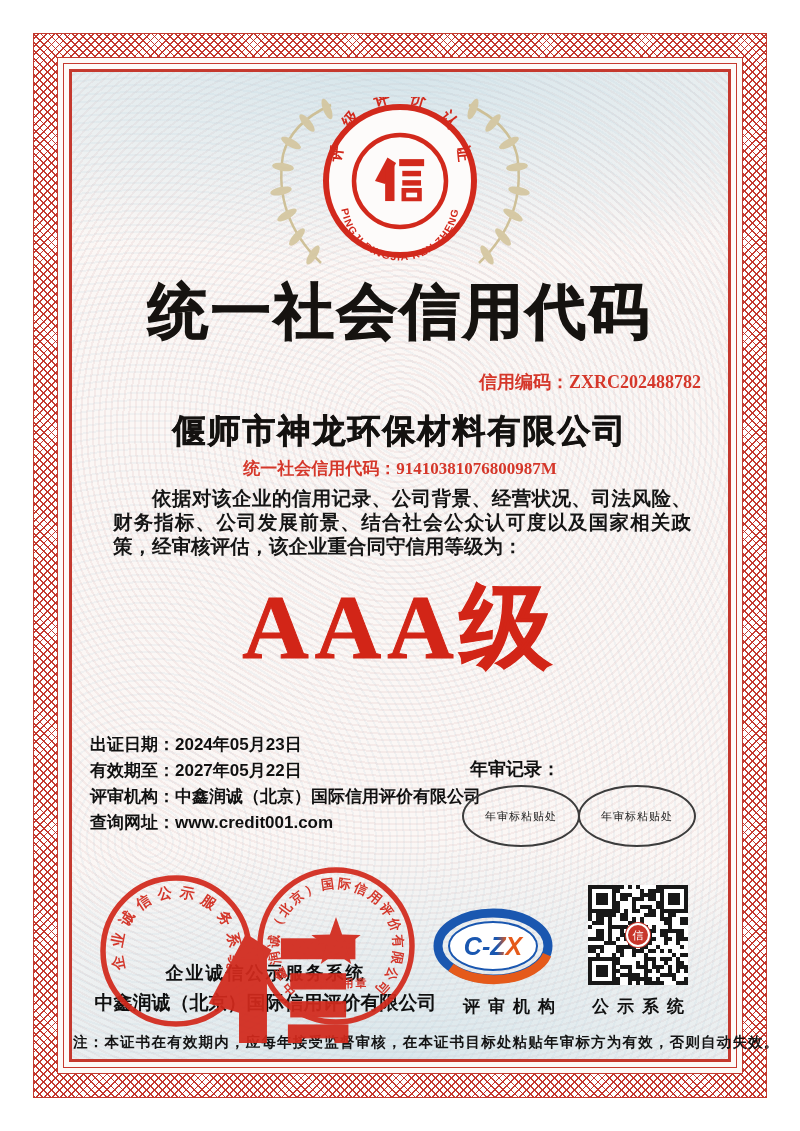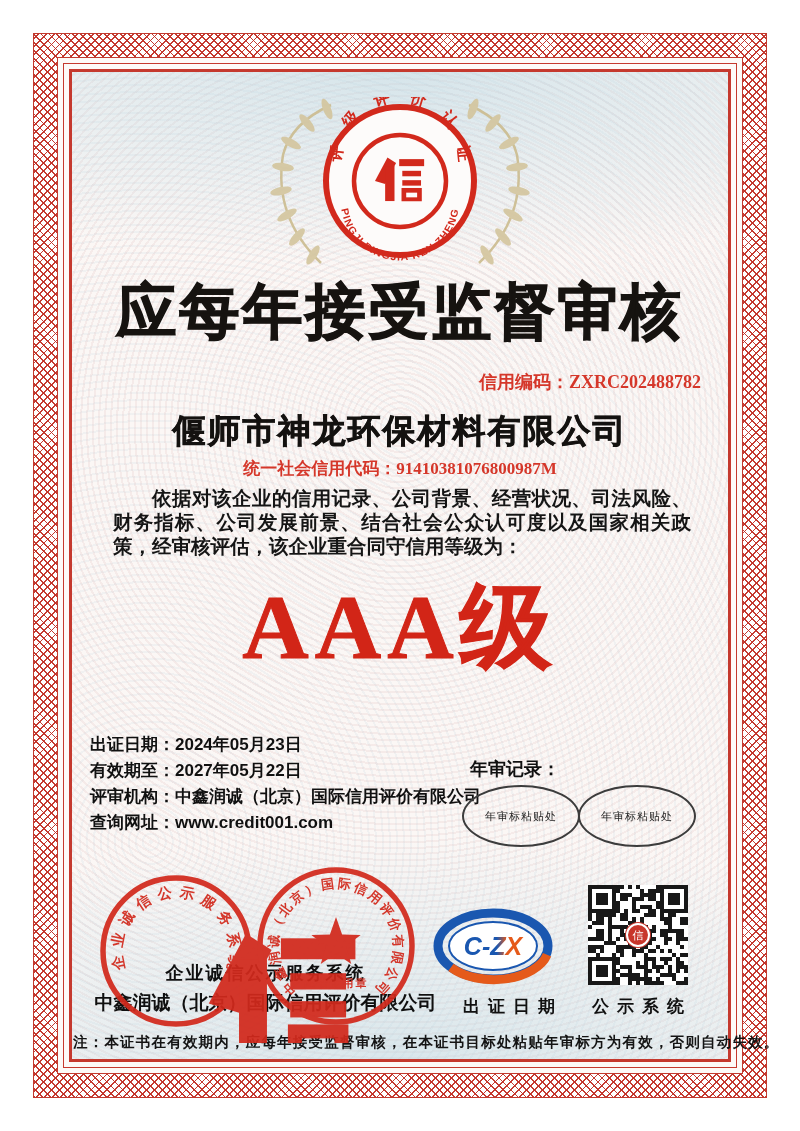--- a/index.html
+++ b/index.html
@@ -121,21 +121,21 @@
         <text font-size="16" fill="#d2291c" font-family="Liberation Serif,serif">
           <textPath href="#badgeTop" startOffset="50%" text-anchor="middle" textLength="188" lengthAdjust="spacing">评级评价认证</textPath>
         </text>
         <text font-size="10" fill="#d2291c" font-family="Liberation Sans,sans-serif" letter-spacing="1">
           <textPath href="#badgeBottom" startOffset="50%" text-anchor="middle" textLength="170" lengthAdjust="spacingAndGlyphs">PINGJI PINGJIA REN ZHENG</textPath>
         </text>
         <use href="#xin" x="0" y="0" width="64" height="58" transform="translate(140,59) scale(0.78)" color="#d2291c" fill="#d2291c"></use>
       </svg>
     </div>
 
-    <div class="title">应每年接受监督审核</div>
+    <div class="title">统一社会信用代码</div>
     <div class="credit-code"><span>信用编码：</span><span>ZXRC202488782</span></div>
 
     <div class="company">偃师市神龙环保材料有限公司</div>
     <div class="uscc"><span>统一社会信用代码：</span><span>91410381076800987M</span></div>
 
     <div class="para">依据对该企业的信用记录、公司背景、经营状况、司法风险、财务指标、公司发展前景、结合社会公众认可度以及国家相关政策，经审核评估，该企业重合同守信用等级为：</div>
 
     <div class="grade">AAA级</div>
 
     <div class="info">
@@ -189,21 +189,21 @@
             <stop offset=".72" stop-color="#e55a1a"></stop>
               <stop offset="1" stop-color="#e55a1a"></stop>
           </linearGradient>
         </defs>
         <ellipse cx="64" cy="40" rx="55" ry="33" fill="none" stroke="#1a57b0" stroke-width="9"></ellipse>
         <path d="M118.1,48.8 A55,33 0 0 1 21.9,61.3" fill="none" stroke="#e55a1a" stroke-width="9"></path>
         <ellipse cx="64" cy="40" rx="44" ry="24" fill="#ffffff" stroke="#1a57b0" stroke-width="2"></ellipse>
         <text x="64" y="49" text-anchor="middle" font-size="25" font-style="italic" font-family="Liberation Sans,sans-serif" fill="url(#czxGrad)">C-ZX</text>
       </svg>
     </div>
-    <div class="mutual-label">出证日期</div>
+    <div class="mutual-label">评审机构</div>
 
     <div class="qr">
         <i style="left:0px;top:0px"></i>
         <i style="left:4px;top:0px"></i>
         <i style="left:8px;top:0px"></i>
         <i style="left:12px;top:0px"></i>
         <i style="left:16px;top:0px"></i>
         <i style="left:20px;top:0px"></i>
         <i style="left:24px;top:0px"></i>
         <i style="left:28px;top:0px"></i>

